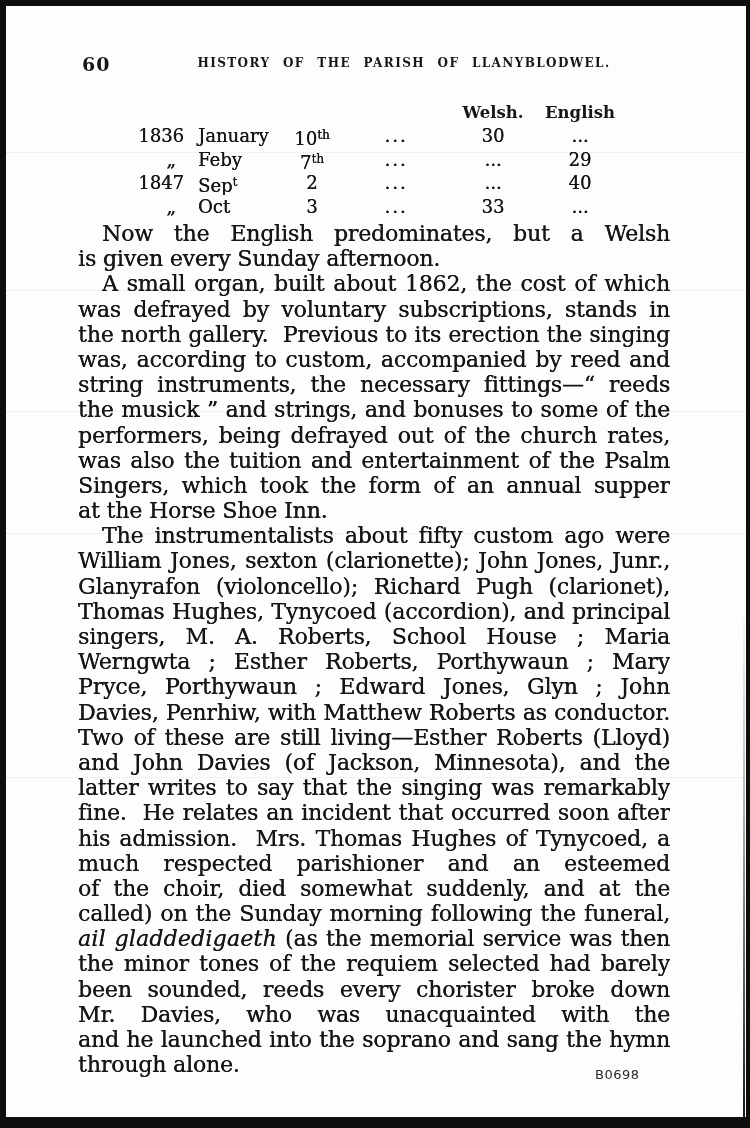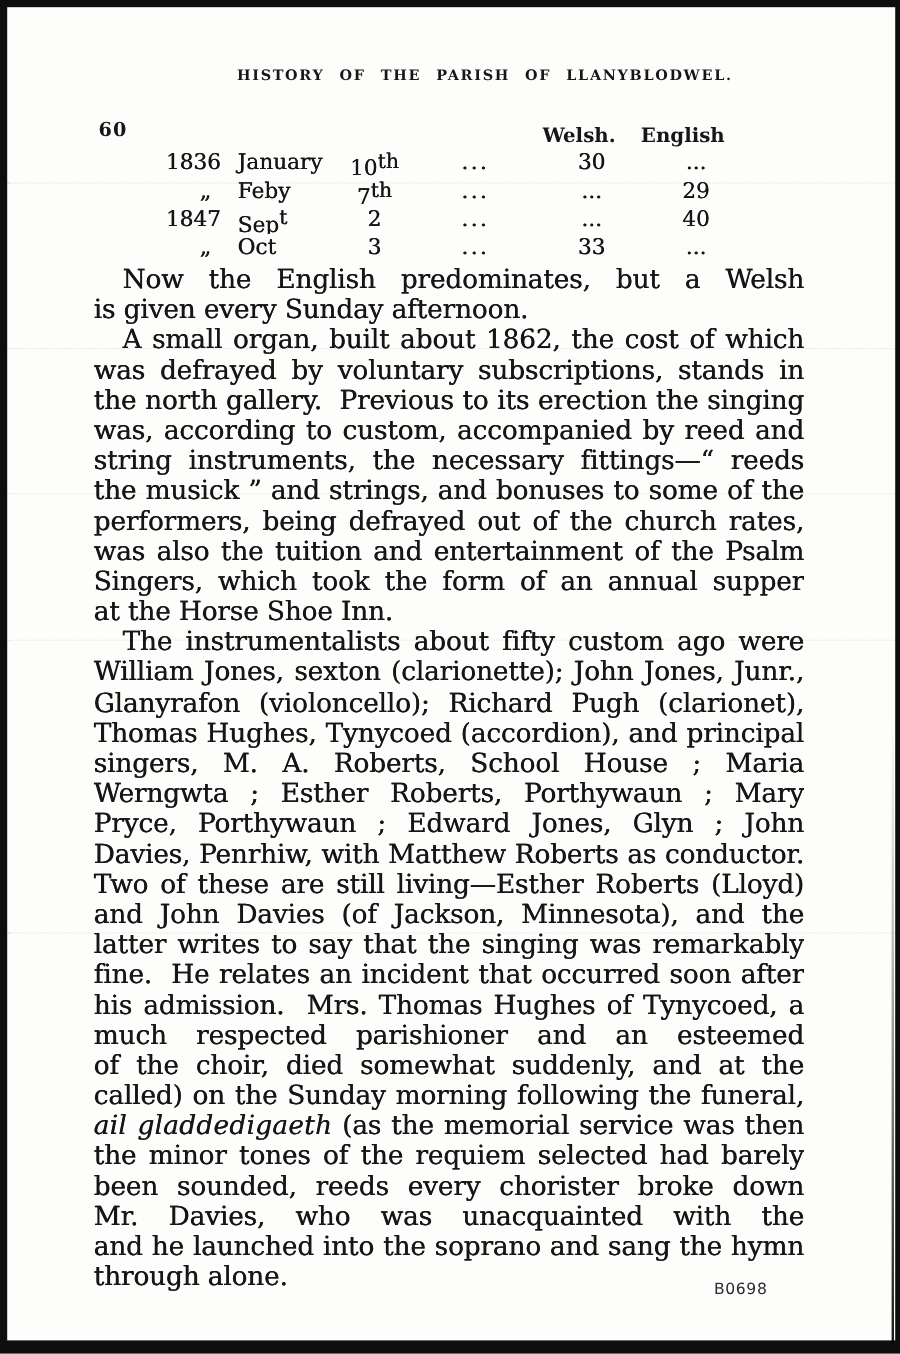--- a/index.html
+++ b/index.html
@@ -26,50 +26,49 @@
     position:absolute;
     right:5px; width:2px;
     top:600px; bottom:8px;
     background:linear-gradient(180deg, rgba(0,0,0,0) 0%, rgba(0,0,0,0.25) 35%, rgba(0,0,0,0.6) 70%, rgba(0,0,0,0.9) 100%);
     border-radius:1px;
   }
 
   
   .pagenum {
     position:absolute; left:76px; top:47px;
-    font-size:16px; font-weight:bold;
+    font-size:19px; font-weight:bold;
     letter-spacing:1px;
-    margin-top:45px;
   }
   .title {
     position:absolute; left:128px; top:50px; width:540px;
     text-align:center;
     font-size:12px; font-weight:bold;
     letter-spacing:1.4px; word-spacing:7px;
     white-space:nowrap;
   }
 
   
   .stats-table {
     position:absolute; left:126px; top:95px;
     display:grid;
     grid-template-columns:56px 96px 56px 112px 82px 92px;
     grid-auto-rows:23.4px;
     font-size:18px;
     text-shadow:0.3px 0 0 currentColor;
   }
   .stats-table .cell { height:23.4px; line-height:23.4px; overflow:hidden; }
-  .th { font-size:16.5px; font-weight:bold; text-shadow:none; }
+  .th { text-align:center; font-size:16.5px; font-weight:bold; text-shadow:none; }
   .c-year { text-align:right; padding-right:4px; }
   .c-year.ditto { padding-right:12px; font-size:19px; }
   .c-month { padding-left:10px; }
   .c-day { text-align:center; }
   .c-dots, .c-welsh, .c-english { text-align:center; }
   .c-dots, .dots { letter-spacing:2px; }
-  sup { font-size:17px; vertical-align:6px; letter-spacing:0; }
+  sup { font-size:12px; vertical-align:6px; letter-spacing:0; }
 
   
   .body {
     position:absolute; left:72px; top:215px; width:592px;
     font-size:22px; line-height:25.2px;
     letter-spacing:-0.15px;
     text-shadow:0.3px 0 0 currentColor;
   }
   .line {
     height:25.2px; overflow:hidden;

